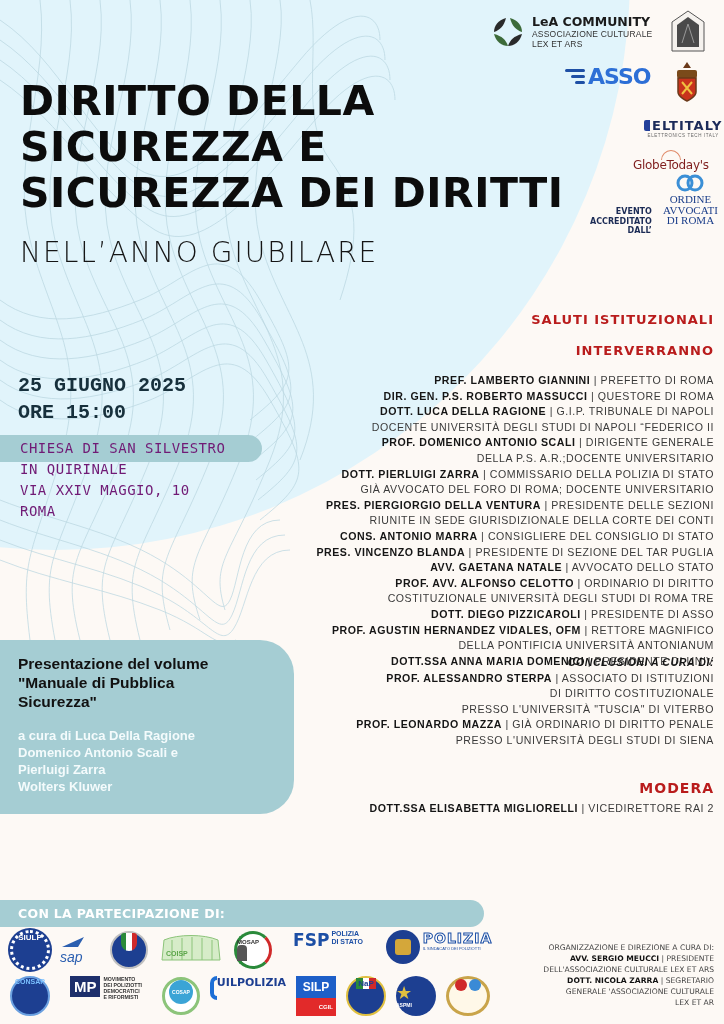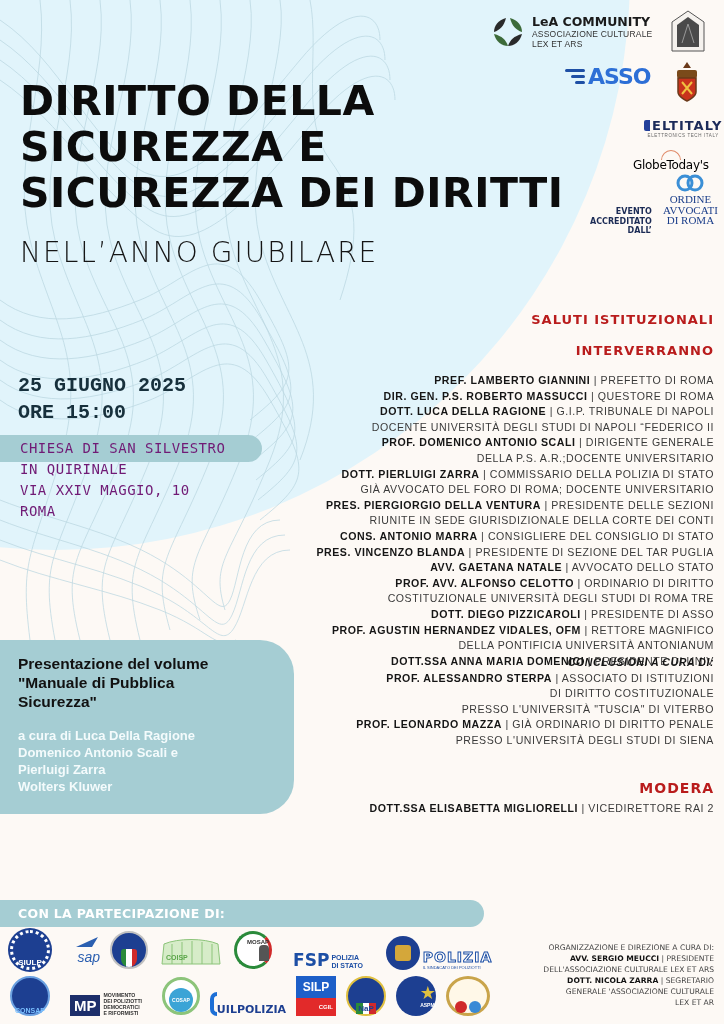--- a/index.html
+++ b/index.html
@@ -77,21 +77,21 @@
   .asso-bars { display: flex; flex-direction: column; gap: 3px; align-items: flex-end; }
   .asso-bars span { display: block; height: 3px; background: #1e4fa5; border-radius: 2px; }
   .asso-text { font-family: "DejaVu Sans", sans-serif; font-weight: bold; font-size: 22px; color: #2d6fd6; letter-spacing: -1px; }
   .logo-crest { left: 674px; top: 62px; width: 26px; height: 40px; }
   .logo-eltitaly { left: 644px; top: 118px; text-align: right; }
   .elt-title { font-family: "DejaVu Sans", sans-serif; font-weight: bold; font-size: 13px; letter-spacing: 1px; color: #1c2b5a; white-space: nowrap; }
   .elt-title .elt-box { display: inline-block; width: 6px; height: 11px; background: #23409a; margin-right: 2px; vertical-align: -1px; border-radius: 2px 0 0 2px; }
   .elt-sub { font-size: 4.5px; color: #666; letter-spacing: 0.6px; text-align: center; }
   .logo-globe { left: 633px; top: 150px; text-align: center; }
   .globe-arc { width: 20px; height: 10px; border: 1.5px solid #e08a68; border-bottom: none; border-radius: 10px 10px 0 0; margin: 0 auto -2px; }
-  .globe-text { font-family: "DejaVu Sans", sans-serif; font-size: 12px; color: #000000; letter-spacing: -0.3px; text-align: right; }
+  .globe-text { font-family: "DejaVu Sans", sans-serif; font-size: 12px; color: #7f1d1d; letter-spacing: -0.3px; text-align: right; }
   .accred { left: 590px; top: 207px; text-align: right; font-family: "DejaVu Sans", sans-serif; font-weight: bold; font-size: 8px; line-height: 9.5px; color: #1b2b55; }
   .ordine { left: 663px; top: 173px; text-align: center; font-family: "Liberation Serif", serif; font-size: 11px; line-height: 10.5px; color: #1b3e8a; }
   .ordine svg { display: block; margin: 0 auto 1px; }
 
   
   .section-h {
     right: 10px;
     font-family: "DejaVu Sans", sans-serif;
     font-weight: bold;
     font-size: 13px;
@@ -151,21 +151,21 @@
     border-radius: 0 14px 14px 0;
     padding-left: 18px;
     display: flex; align-items: center;
     font-family: "DejaVu Sans", sans-serif;
     font-weight: bold;
     font-size: 12.5px;
     color: #fff;
     letter-spacing: 0.3px;
   }
   .logo-row { left: 10px; display: flex; align-items: center; }
-  .lg { display: flex; align-items: flex-end; justify-content: center; flex: none; }
+  .lg { display: flex; align-items: flex-start; justify-content: center; flex: none; }
   .roundel { border-radius: 50%; }
   .org {
     right: 10px; top: 942px;
     text-align: right;
     font-family: "DejaVu Sans", sans-serif;
     font-size: 7.6px;
     line-height: 11px;
     color: #444;
   }
   .org div { white-space: nowrap; }

